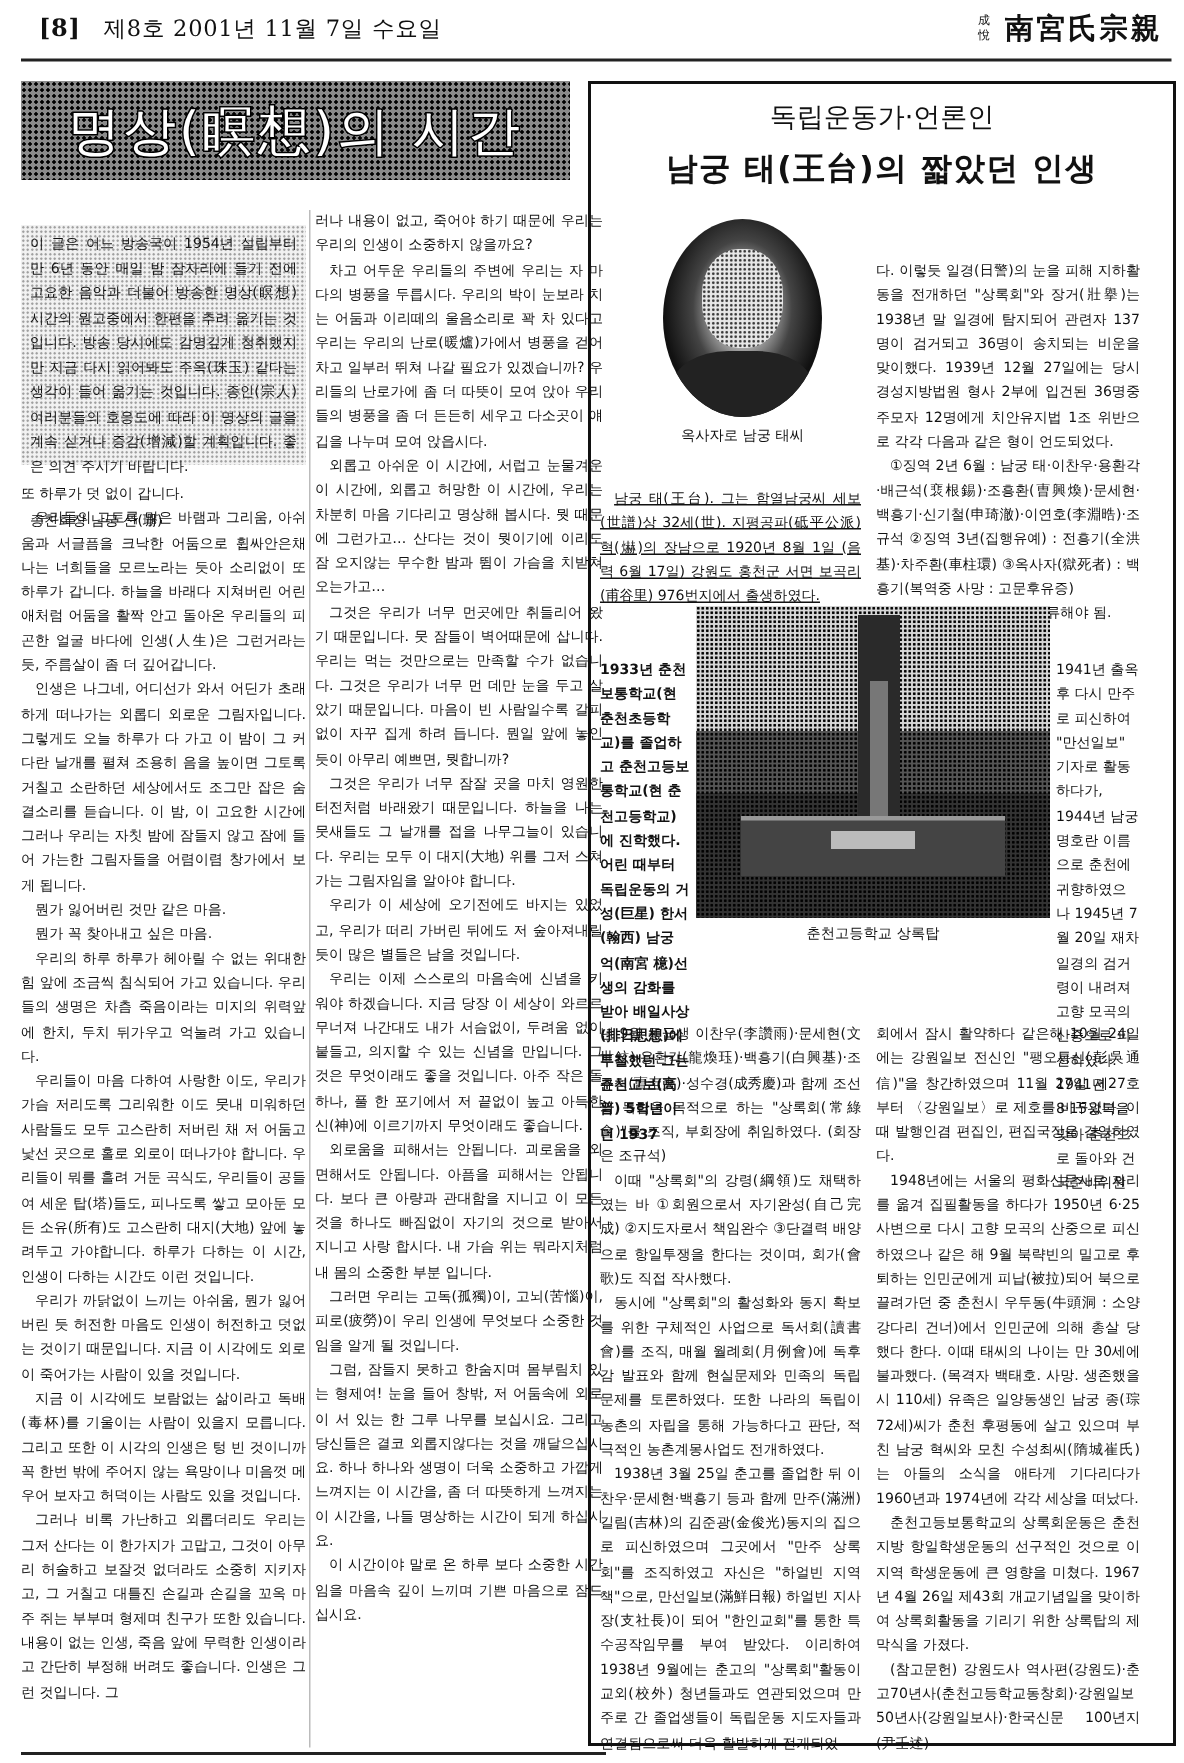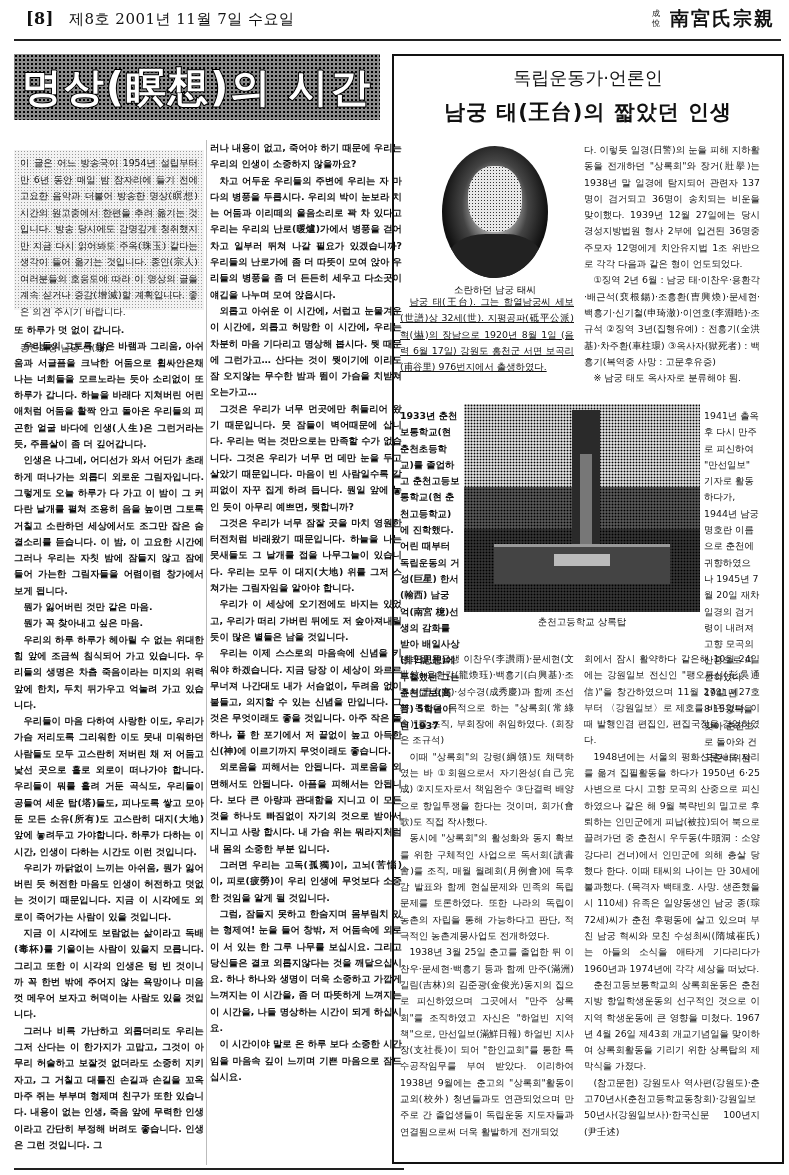--- a/index.html
+++ b/index.html
@@ -12,49 +12,49 @@
   .mast-right .small { font-family:"DejaVu Serif", serif; font-size:8px; line-height:10px; width:12px; margin-right:6px; }
   .mast-right .big { font-family:"DejaVu Serif", serif; font-weight:bold; font-size:19px; letter-spacing:2px; }
   .rule-top { position:absolute; left:14px; right:8px; top:39px; height:2px; background:#222; }
 
   
   .title-banner { position:absolute; left:14px; top:54px; width:366px; height:66px;
     background:
       radial-gradient(circle, #000 1px, transparent 1.3px) 0 0/4px 4px,
       #8a8a8a;
     display:flex; align-items:center; justify-content:center; }
-  .title-banner span { font-family:"DejaVu Sans", sans-serif; font-weight:bold; font-size:40px; color:#fff;
+  .title-banner span { font-family:"DejaVu Sans", sans-serif; font-weight:normal; font-size:35px; color:#fff;
     -webkit-text-stroke:2px #000; letter-spacing:2px; paint-order:stroke fill; }
   .intro-box { position:absolute; left:14px; top:150px; width:190px; height:160px;
     background: radial-gradient(circle, #999 0.6px, transparent 0.9px) 0 0/3px 3px, #f2f2f2;
     padding:5px 6px; }
   .intro-box p { font-size:9.4px; line-height:16.5px; text-align:justify; }
   .intro-box .sig { text-align:left;margin-top:20px; }
 
   .col { position:absolute; font-size:9.4px; line-height:16.3px; text-align:justify; }
-  .col p { text-indent:1em;font-weight:bold; }
+  .col p { text-indent:1em; }
   .col p.noind { text-indent:0; }
   .col-1 { left:14px; top:322px; width:190px; }
   .col-2 { left:210px; top:140px; width:192px; }
   .vline { position:absolute; left:206px; top:140px; width:1px; height:1025px; background:#bbb; }
   .left-bottom-rule { position:absolute; left:14px; top:1168px; width:390px; height:2px; background:#222; }
 
   
   .rbox { position:absolute; left:392px; top:54px; width:392px; height:1110px; border:2px solid #111; }
   .rtitle-sub { position:absolute; left:0; right:0; top:10px; text-align:center; font-size:18px; }
   .rtitle-main { position:absolute; left:0; right:0; top:42px; text-align:center; font-size:21px; font-weight:bold; letter-spacing:1px; }
   .portrait { position:absolute; left:48px; top:90px; width:106px; height:132px; border-radius:50%;
     background: radial-gradient(ellipse at 50% 45%, #fff 0 12%, #bbb 22%, #444 44%, #111 70%);
     overflow:hidden; }
   .portrait .face { position:absolute; left:26px; top:20px; width:54px; height:66px; border-radius:45%;
     background: radial-gradient(circle, #333 0.7px, transparent 1px) 0 0/3px 3px, #e8e8e8; }
   .portrait .body { position:absolute; left:6px; top:88px; width:94px; height:60px; border-radius:40% 40% 0 0; background:#222; }
   .portrait-caption { position:absolute; left:36px; top:228px; width:130px; text-align:center; font-size:9.5px; }
 
-  .rcol { position:absolute; font-size:9.4px; line-height:16.3px; text-align:justify; }
+  .rcol { position:absolute; font-size:9.4px; line-height:16.3px; text-align:justify;margin-top:31px; }
   .rcol p { text-indent:1em; }
   .rcol p.noind { text-indent:0; }
   .rc-tr { left:190px; top:86px; width:176px; }
   .rc-l1 { left:6px; top:238px; width:174px;text-decoration:underline; }
   .rc-lnarrow { left:6px; top:352px; width:60px; text-align:left;font-weight:bold; }
   .rc-rnarrow { left:310px; top:352px; width:56px; text-align:left; }
   .rc-lb { left:6px; top:595px; width:174px; }
   .rc-rb { left:190px; top:595px; width:176px; }
 
   .photo { position:absolute; left:70px; top:348px; width:236px; height:208px;
@@ -124,21 +124,21 @@
 <div class="left-bottom-rule"></div>
 
 <div class="rbox">
   <div class="rtitle-sub">독립운동가·언론인</div>
   <div class="rtitle-main">남궁 태(王台)의 짧았던 인생</div>
 
   <div class="portrait">
     <div class="face"></div>
     <div class="body"></div>
   </div>
-  <div class="portrait-caption">소란하던 남궁 태씨</div>
+  <div class="portrait-caption">옥사자로 남궁 태씨</div>
 
   <div class="rcol rc-tr">
     <p class="noind">다. 이렇듯 일경(日警)의 눈을 피해 지하활동을 전개하던 "상록회"와 장거(壯擧)는 1938년 말 일경에 탐지되어 관련자 137명이 검거되고 36명이 송치되는 비운을 맞이했다. 1939년 12월 27일에는 당시 경성지방법원 형사 2부에 입건된 36명중 주모자 12명에게 치안유지법 1조 위반으로 각각 다음과 같은 형이 언도되었다.</p>
     <p>①징역 2년 6월 : 남궁 태·이찬우·용환각·배근석(裵根錫)·조흥환(曺興煥)·문세현·백흥기·신기철(申琦澈)·이연호(李淵晧)·조규석 ②징역 3년(집행유예) : 전흥기(全洪基)·차주환(車柱環) ③옥사자(獄死者) : 백흥기(복역중 사망 : 고문후유증)</p>
     <p>※ 남궁 태도 옥사자로 분류해야 됨.</p>
   </div>
 
   <div class="rcol rc-l1">
     <p>남궁 태(王台). 그는 함열남궁씨 세보(世譜)상 32세(世). 지평공파(砥平公派) 혁(爀)의 장남으로 1920년 8월 1일 (음력 6월 17일) 강원도 홍천군 서면 보곡리(甫谷里) 976번지에서 출생하였다.</p>
   </div>

